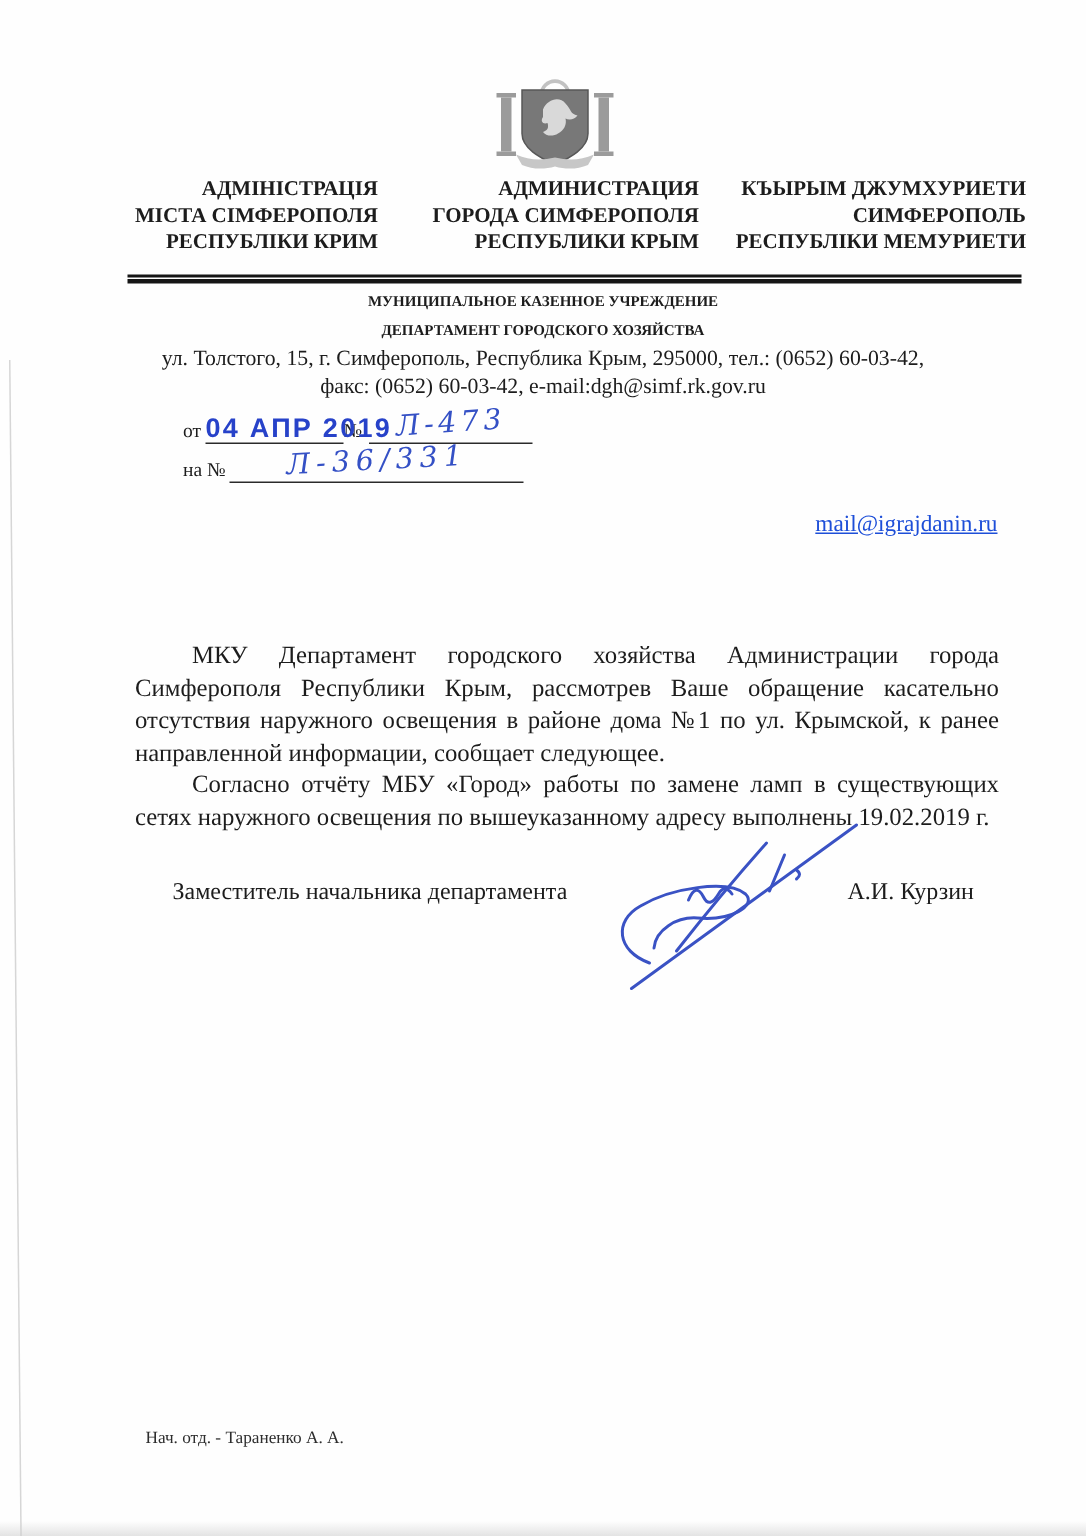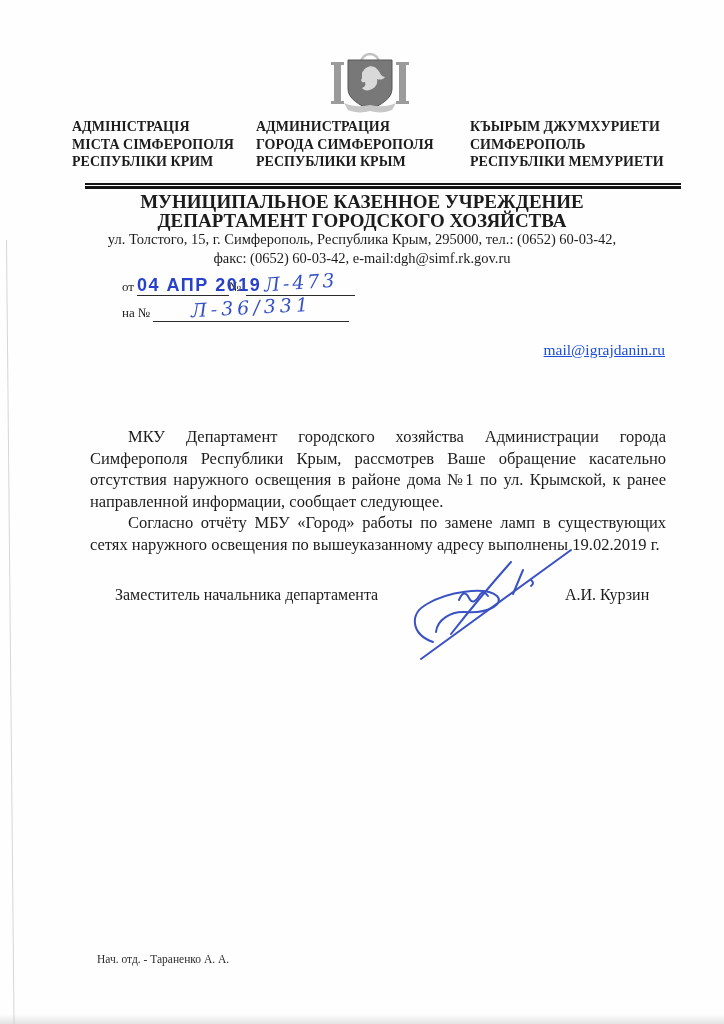--- a/index.html
+++ b/index.html
@@ -40,40 +40,40 @@
     position: absolute;
     left: 72px; top: 118px;
     width: 612px;
     display: flex;
     justify-content: space-between;
   }
   .lh-col {
     font-weight: bold;
     font-size: 14px;
     line-height: 17.5px;
-    text-align: left;
+    text-align: right;
     white-space: pre-line;
   }
   .lh-col.c1 { width: 180px; }
   .lh-col.c2 { width: 210px; }
   .lh-col.c3 { width: 214px; }
   .double-rule {
     position: absolute;
     left: 85px; top: 183px;
     width: 596px; height: 6px;
     border-top: 2px solid #151515;
     border-bottom: 3px solid #151515;
   }
   .org-block {
     position: absolute;
     left: 0; top: 192px;
     width: 724px;
     text-align: center;
     font-weight: bold;
-    font-size: 19px;
+    font-size: 10px;
     line-height: 19px;
     white-space: pre-line;
   }
   .address-block {
     position: absolute;
     left: 0; top: 230px;
     width: 724px;
     text-align: center;
     font-size: 14.5px;
     line-height: 18.5px;

